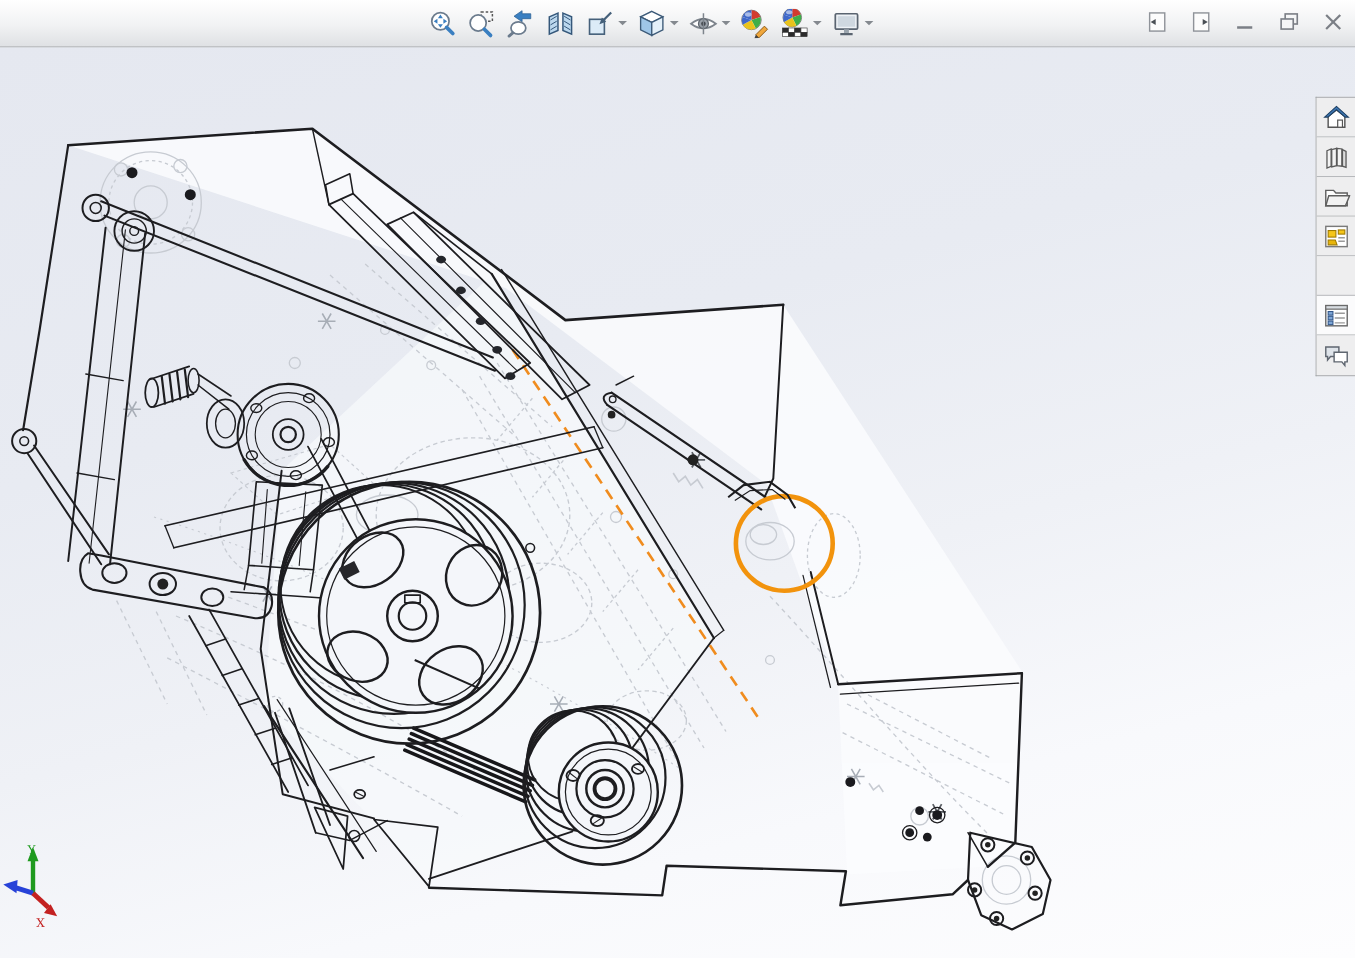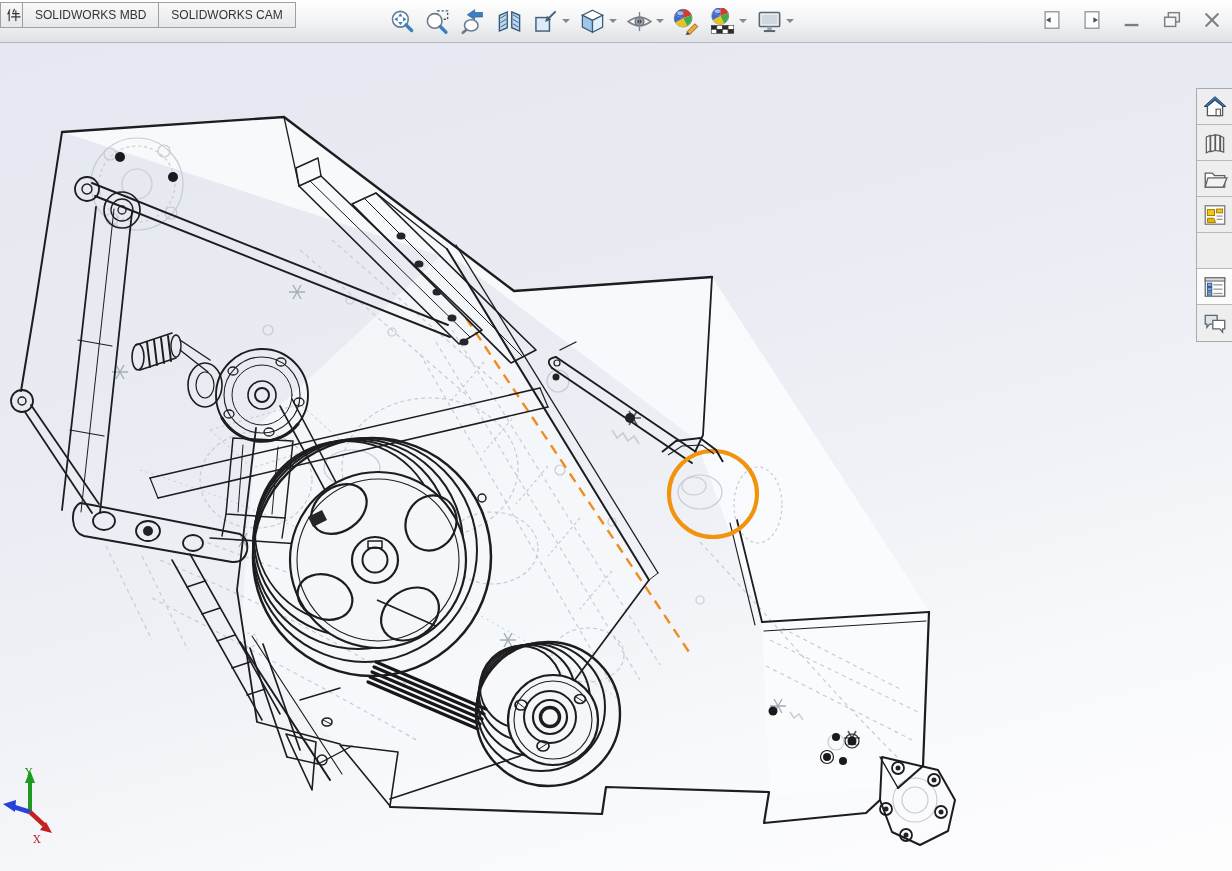--- a/index.html
+++ b/index.html
@@ -295,30 +295,20 @@
       <text x="25" y="776" font-size="11" font-family="DejaVu Serif, serif" fill="#1f9a1f">Y</text>
       <line x1="30" y1="812" x2="14" y2="807" stroke="#2742d8" stroke-width="4.5"></line>
       <polygon points="3,804 16,800 15,812" fill="#2742d8"></polygon>
       <line x1="30" y1="812" x2="44" y2="825" stroke="#c32121" stroke-width="4.5"></line>
       <polygon points="52,833 40,830 46,822" fill="#c32121"></polygon>
       <text x="33" y="843" font-size="11" font-family="DejaVu Serif, serif" fill="#c32121">X</text>
     </g>
   </svg>
 
   <div class="topbar">
-    <div class="tabbar">
-        <div class="tab partial">
-          <svg width="15" height="16">
-            <use href="#i-cjk-jian"></use>
-          </svg>
-          <span class="vh">件</span>
-        </div>
-        <div class="tab"><span>SOLIDWORKS MBD</span></div>
-        <div class="tab"><span>SOLIDWORKS CAM</span></div>
-      </div>
     <div class="hud">
         <div class="hud-item">
           <button class="hud-btn" title="zoom-to-fit">
             <svg>
               <use href="#i-zoom-fit"></use>
             </svg>
           </button>
         </div>
         <div class="hud-item">
           <button class="hud-btn" title="zoom-to-area">

